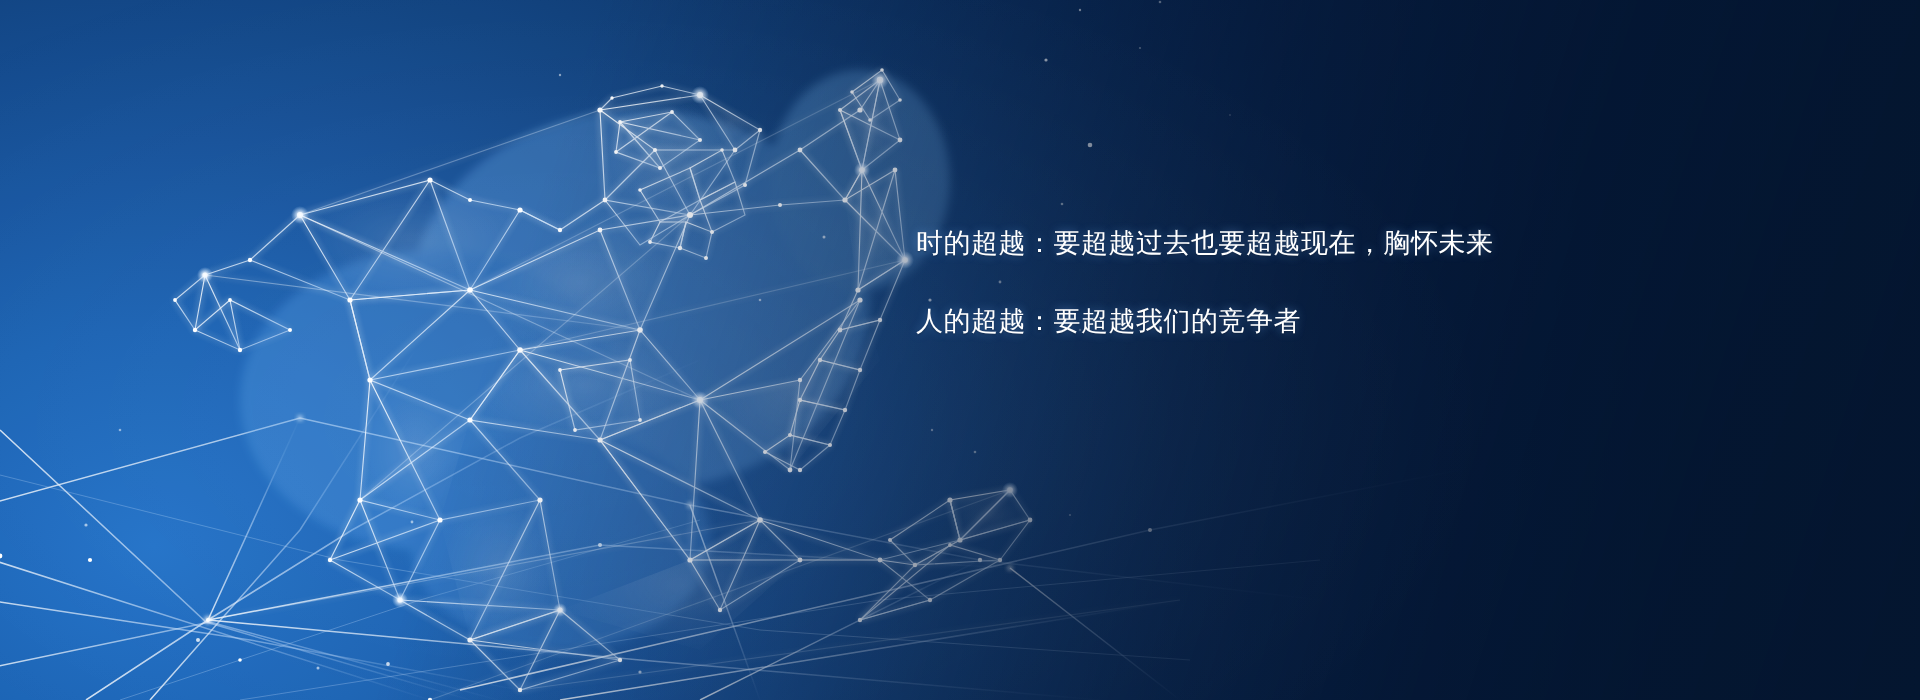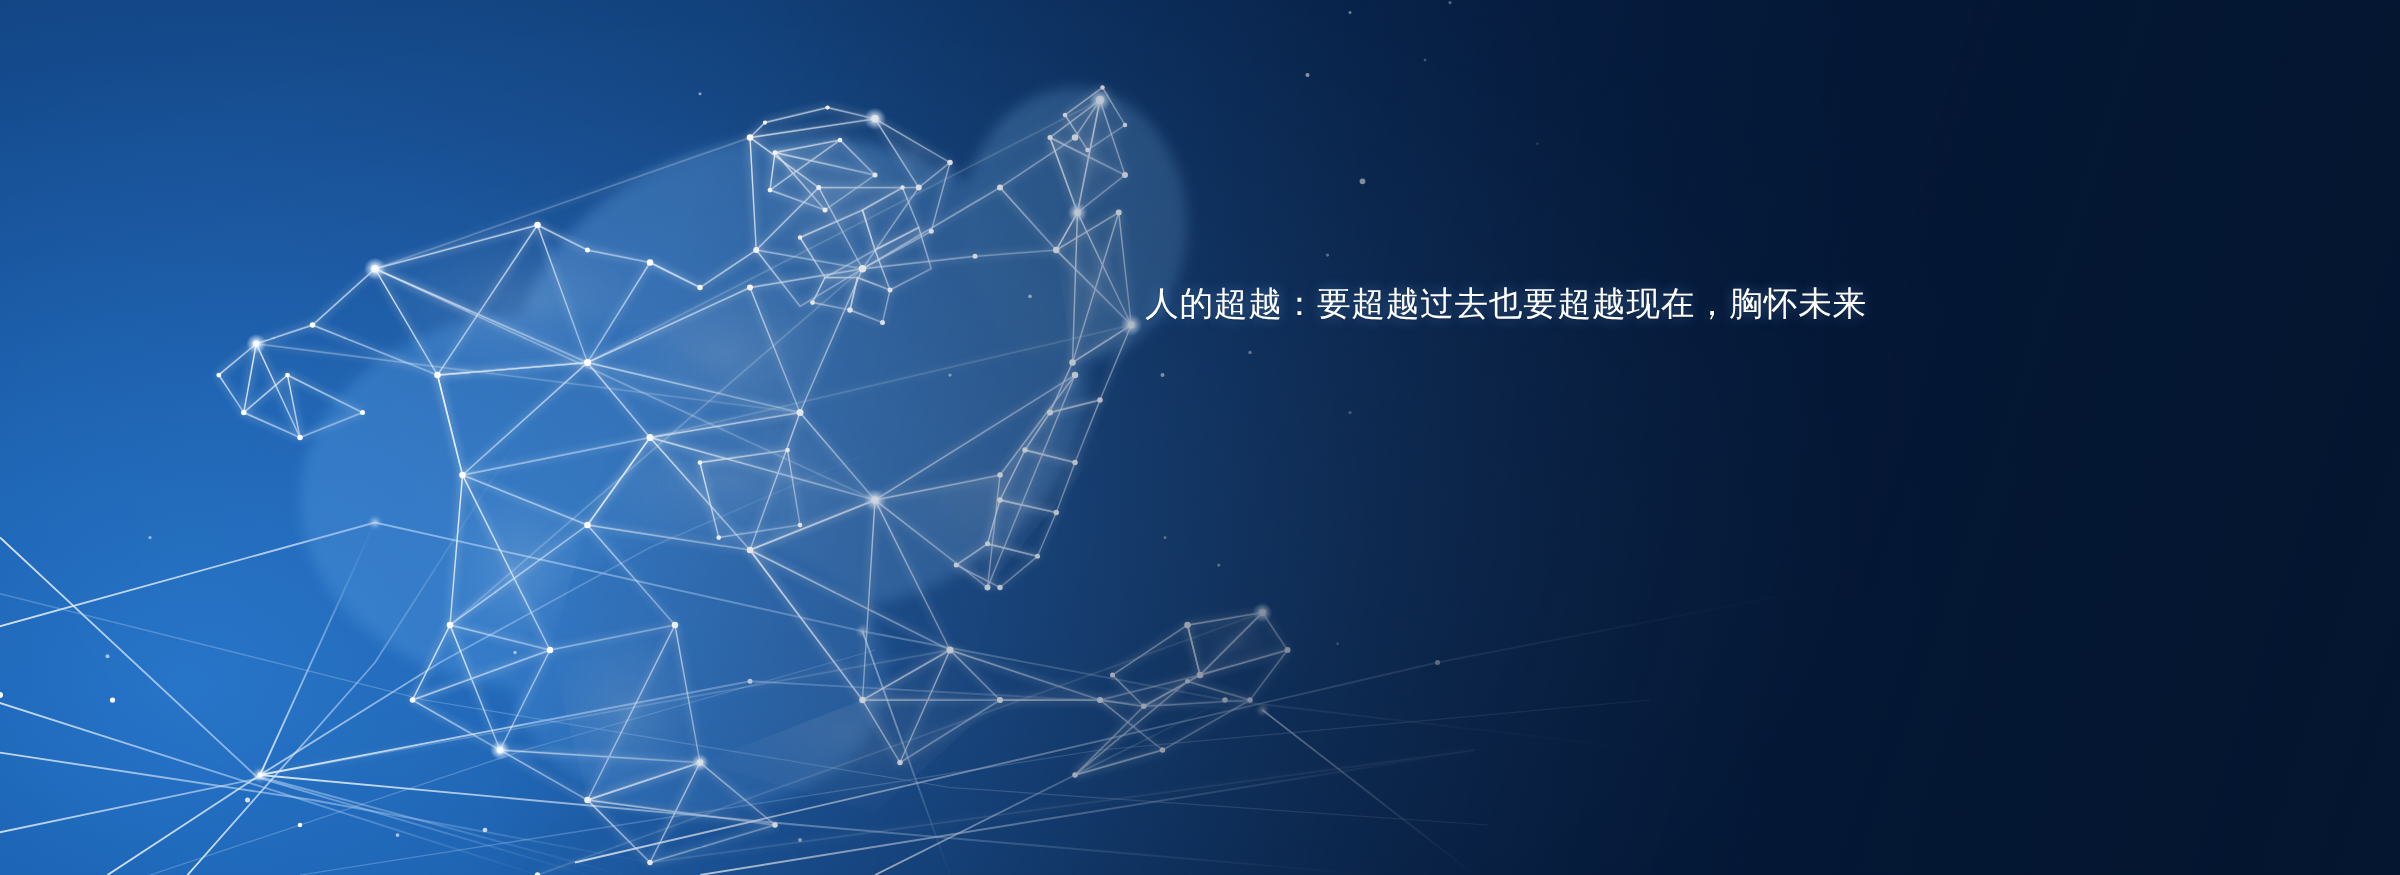--- a/index.html
+++ b/index.html
@@ -408,16 +408,17 @@
       <circle cx="412" cy="522" r="1.4" opacity="0.55"></circle>
       <circle cx="120" cy="430" r="1.3" opacity="0.5"></circle>
       <circle cx="1230" cy="115" r="1.0" opacity="0.35"></circle>
     </g>
   </svg>
 
   <div class="bg-dark"></div>
   <div class="bg-vign"></div>
 
   <div id="copy">
-    <div class="line">人的超越：要超越过去也要超越现在，胸怀未来</div>
+    <div class="line">时的超越：要超越过去也要超越现在，胸怀未来</div>
+    <div class="line">人的超越：要超越我们的竞争者</div>
   </div>
 
 </div>
 
 </body></html>

